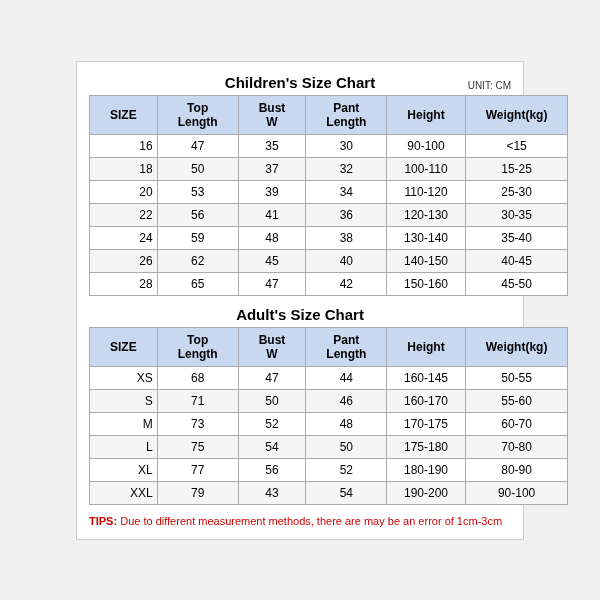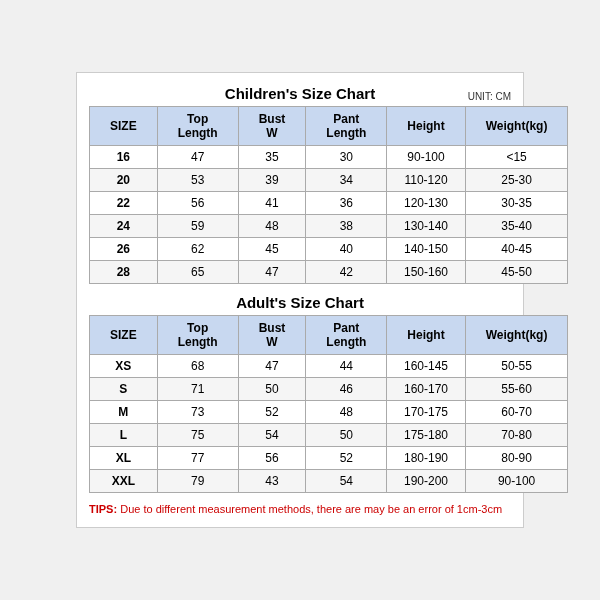--- a/index.html
+++ b/index.html
@@ -58,21 +58,22 @@
       padding: 4px 4px;
       text-align: center;
     }
     tr:nth-child(even) td {
       background-color: #f5f5f5;
     }
     tr:nth-child(odd) td {
       background-color: #ffffff;
     }
     .size-col {
-      font-weight: bold;
+      font-weight: normal;
+      text-align: right;
     }
     .tips-row {
       margin-top: 8px;
       text-align: left;
       font-size: 11px;
       color: #cc0000;
     }
     .tips-label {
       font-weight: bold;
     }
@@ -101,20 +102,28 @@
       <tbody id="children-tbody">
       <tr>
             <td class="size-col">16</td>
             <td>47</td>
             <td>35</td>
             <td>30</td>
             <td>90-100</td>
             <td>&lt;15</td>
           </tr>
           <tr>
+            <td class="size-col">18</td>
+            <td>50</td>
+            <td>37</td>
+            <td>32</td>
+            <td>100-110</td>
+            <td>15-25</td>
+          </tr>
+          <tr>
             <td class="size-col">20</td>
             <td>53</td>
             <td>39</td>
             <td>34</td>
             <td>110-120</td>
             <td>25-30</td>
           </tr>
           <tr>
             <td class="size-col">22</td>
             <td>56</td>

